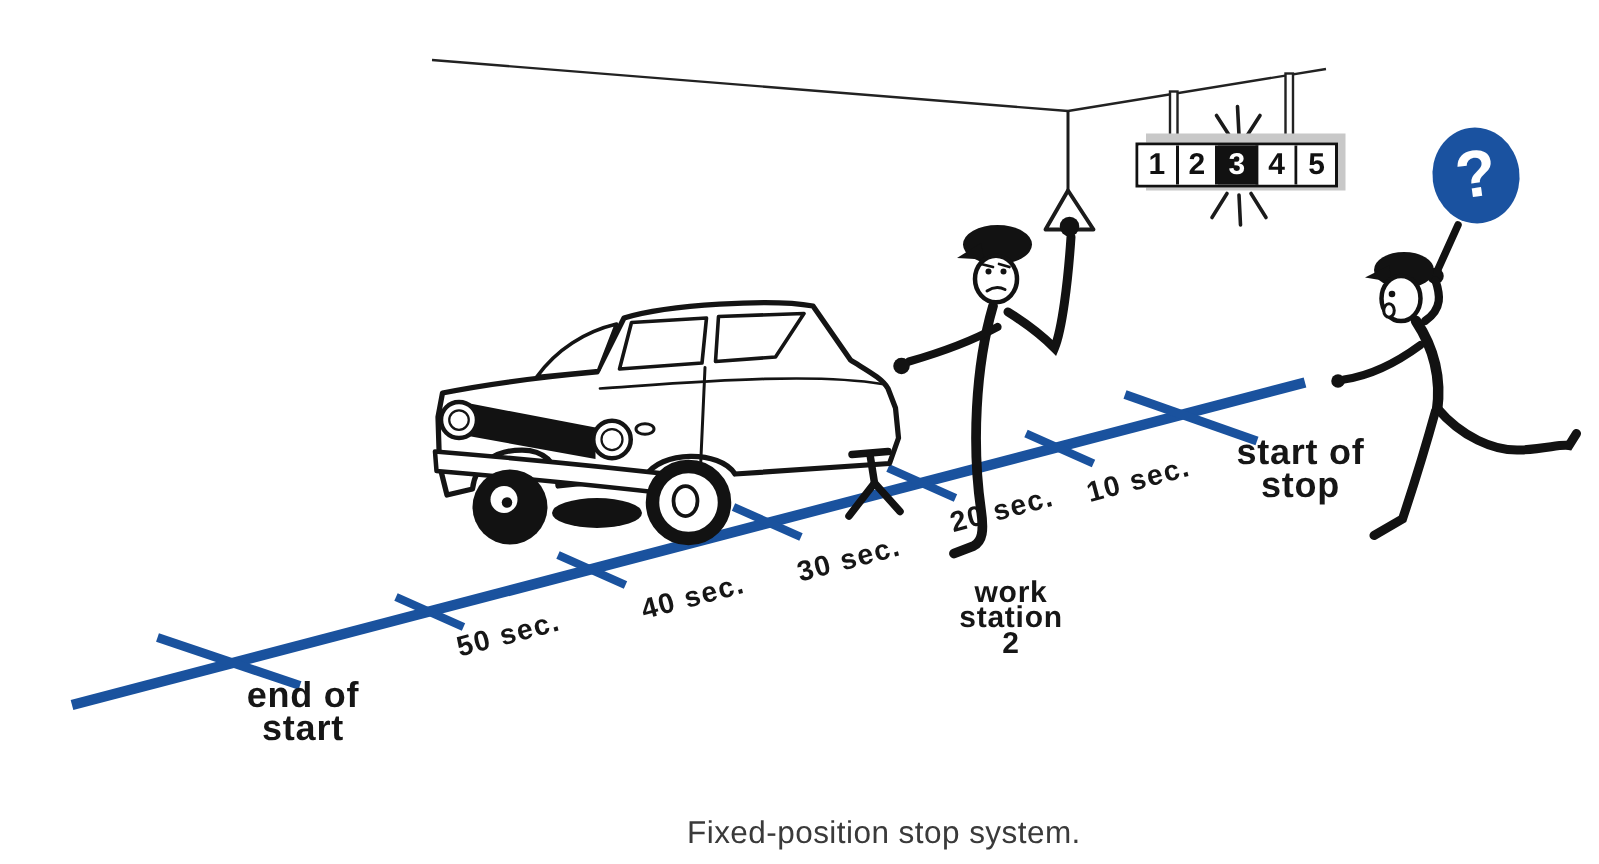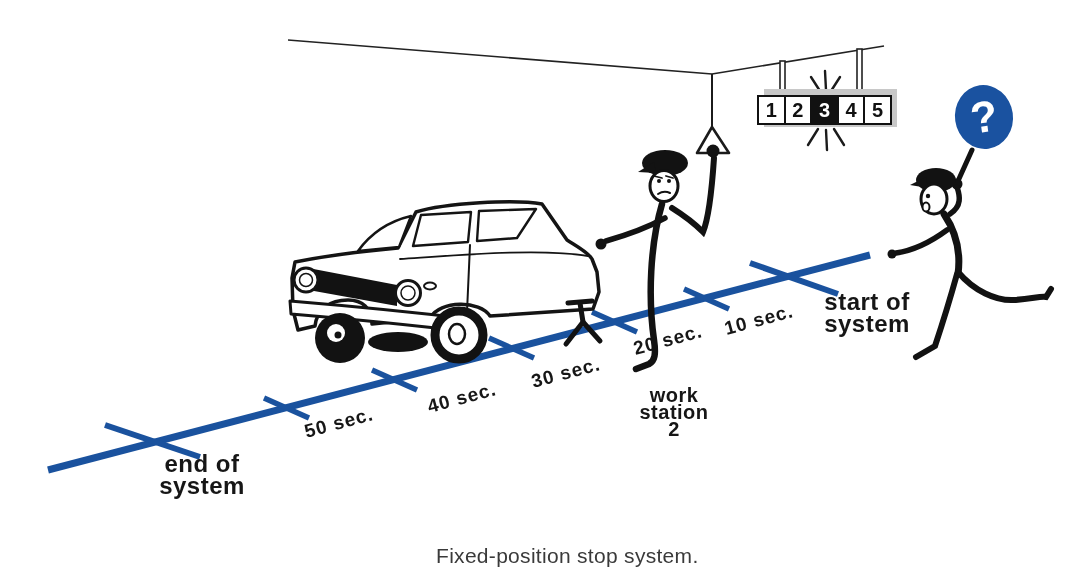--- a/index.html
+++ b/index.html
@@ -4,21 +4,21 @@
 <style>
   html,body{margin:0;padding:0;background:#fff;}
   .stage{position:relative;width:1066px;height:576px;background:#ffffff;overflow:hidden;
          font-family:"Liberation Sans",sans-serif;color:#161616;}
   .stage svg{position:absolute;left:0;top:0;}
 
   
   .lbl{position:absolute;white-space:pre-line;text-align:center;color:#161616;}
   .big{font-weight:bold;font-size:24px;line-height:22px;letter-spacing:.5px;}
   .ws {font-weight:bold;font-size:20px;line-height:17px;letter-spacing:.5px;}
-  .caption{position:absolute;left:436px;top:544px;width:330px;font-size:21px;
+  .caption{position:absolute;left:458px;top:544px;width:330px;font-size:21px;
            letter-spacing:.3px;color:#3a3a3a;text-align:left;}
 
   
   .board-wrap{position:absolute;left:757px;top:89px;width:141px;height:41px;}
   .board-shadow{position:absolute;left:7px;top:0;width:133px;height:38px;background:#c8c8c8;}
   .board{position:absolute;left:0;top:6px;width:135px;height:30px;box-sizing:border-box;
          background:#fff;border:2.5px solid #111;display:flex;}
   .cell{flex:1;display:flex;align-items:center;justify-content:center;
         font-weight:bold;font-size:20px;color:#111;background:#fff;
         border-right:2.5px solid #111;line-height:1;}
@@ -157,22 +157,22 @@
       <div class="cell">4</div>
       <div class="cell">5</div>
     </div>
   </div>
 
   <div class="qsign">
     <span>?</span>
   </div>
 
   <div class="lbl big" style="left:140px;top:453px;width:124px;">end of
-system</div>
+start</div>
   <div class="lbl big" style="left:803px;top:291px;width:128px;">start of
-system</div>
+stop</div>
   <div class="lbl ws" style="left:622px;top:387px;width:104px;">work
 station
 2</div>
 
   <div class="caption">Fixed-position stop system.</div>
 
 </div>
 
 </body></html>

